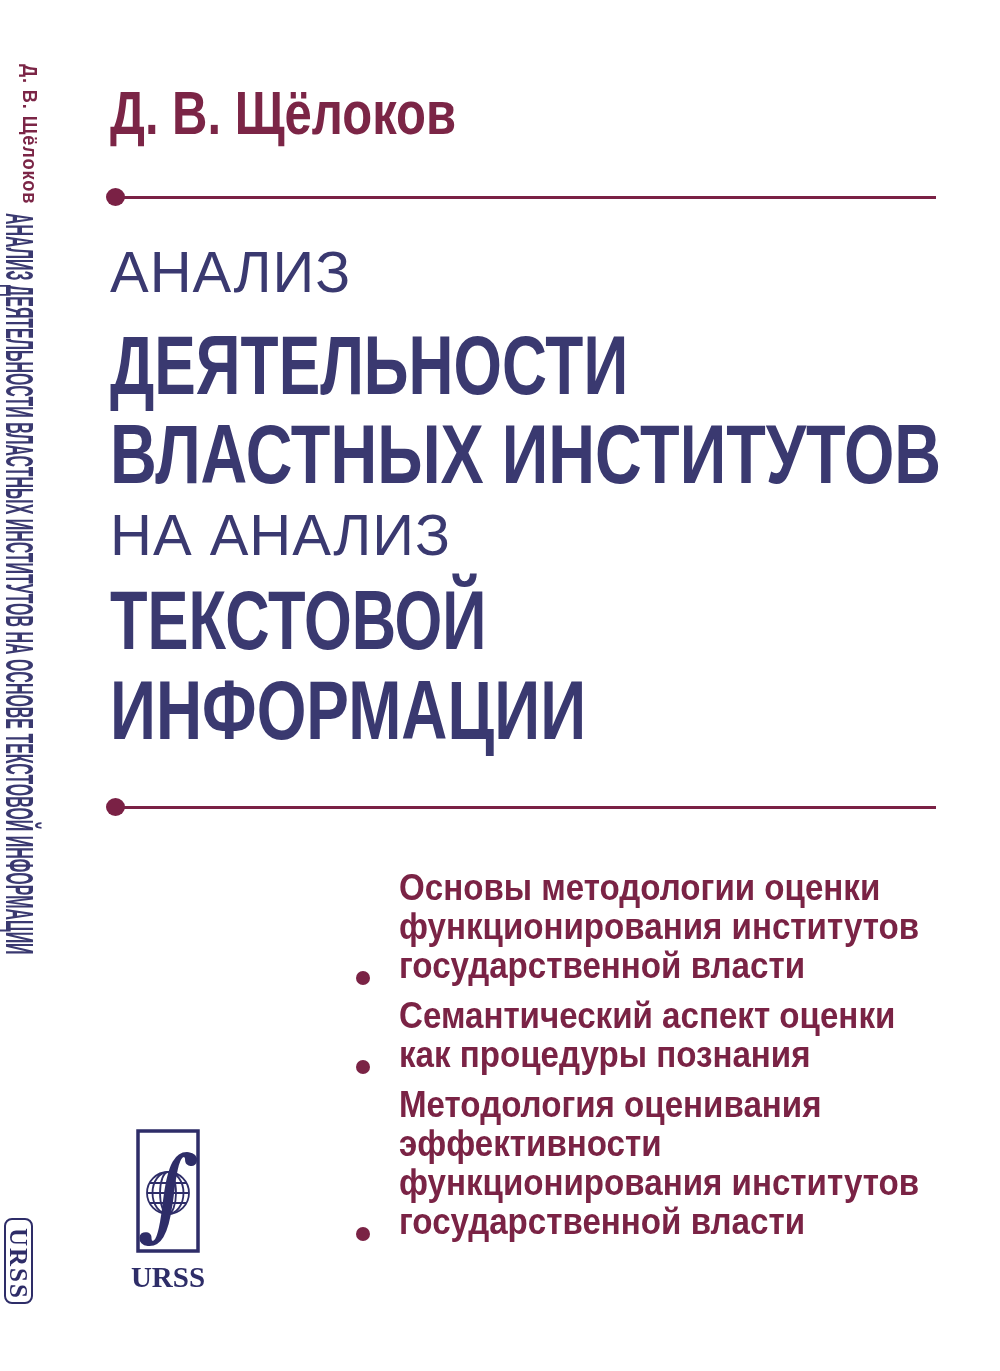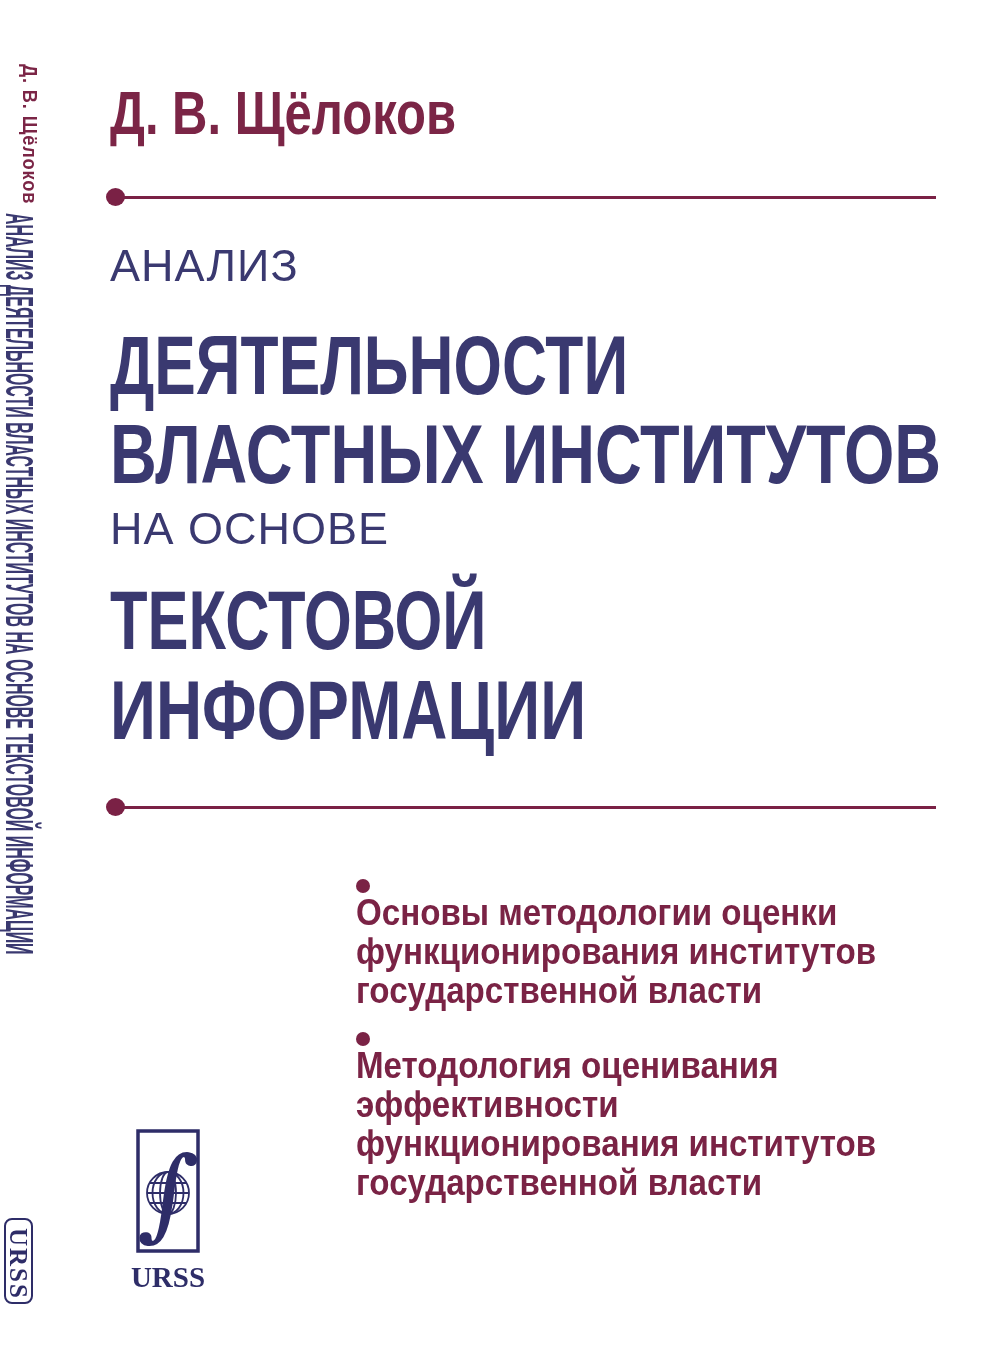--- a/index.html
+++ b/index.html
@@ -58,36 +58,36 @@
     width:822px;height:3px;background:#7a2145;
   }
   .divider.d1{top:188px;}
   .divider.d2{top:798px;}
   
   .title-line{
     position:absolute;left:110px;
     color:#3a3970;white-space:nowrap;line-height:1;
     transform-origin:0 0;
   }
-  .tl-light{font-weight:400;font-size:45px;letter-spacing:1px;}
+  .tl-light{font-weight:400;font-size:58px;letter-spacing:1px;}
   .tl-bold{font-weight:bold;font-size:83px;}
   .tl0{top:243px;transform:scaleX(1);}
   .tl1{top:324px;transform:scaleX(0.75);}
   .tl2{top:413px;transform:scaleX(0.78);}
   .tl3{top:506px;transform:scaleX(1);}
   .tl4{top:579px;transform:scaleX(0.74);}
   .tl5{top:669px;transform:scaleX(0.77);}
   
   .bullets{
     position:absolute;left:356px;top:868px;width:580px;
     margin:0;padding:0;list-style:none;
   }
   .bullets li{
-    display:flex;align-items:flex-start;
-    margin:0 0 11px 0;padding:0;flex-direction:column;
+    display:flex;align-items:flex-end;
+    margin:0 0 11px 0;padding:0;
   }
   .bullets .bdot{
     flex:0 0 auto;
     width:14px;height:14px;border-radius:50%;
     background:#7a2345;margin:11px 29px 0 0;
   }
   .btext{
     font-size:36px;font-weight:bold;line-height:39px;
     color:#7a2345;
     transform:scaleX(0.92);transform-origin:0 0;
@@ -110,36 +110,43 @@
   <div class="cover-author">Д. В. Щёлоков</div>
 
   <div class="divider d1">
     <div class="dot"></div>
     <div class="line"></div>
   </div>
 
   <div class="title-line tl-light tl0">АНАЛИЗ</div>
   <div class="title-line tl-bold  tl1">ДЕЯТЕЛЬНОСТИ</div>
   <div class="title-line tl-bold  tl2">ВЛАСТНЫХ ИНСТИТУТОВ</div>
-  <div class="title-line tl-light tl3">НА ОСНОВЕ</div>
+  <div class="title-line tl-light tl3">НА АНАЛИЗ</div>
   <div class="title-line tl-bold  tl4">ТЕКСТОВОЙ</div>
   <div class="title-line tl-bold  tl5">ИНФОРМАЦИИ</div>
 
   <div class="divider d2">
     <div class="dot"></div>
     <div class="line"></div>
   </div>
 
   <ul class="bullets">
     <li>
       <span class="bdot"></span>
       <div class="btext">
         <span>Основы методологии оценки</span>
         <span>функционирования институтов</span>
         <span>государственной власти</span>
+      </div>
+    </li>
+    <li>
+      <span class="bdot"></span>
+      <div class="btext">
+        <span>Семантический аспект оценки</span>
+        <span>как процедуры познания</span>
       </div>
     </li>
     <li>
       <span class="bdot"></span>
       <div class="btext">
         <span>Методология оценивания</span>
         <span>эффективности</span>
         <span>функционирования институтов</span>
         <span>государственной власти</span>
       </div>

